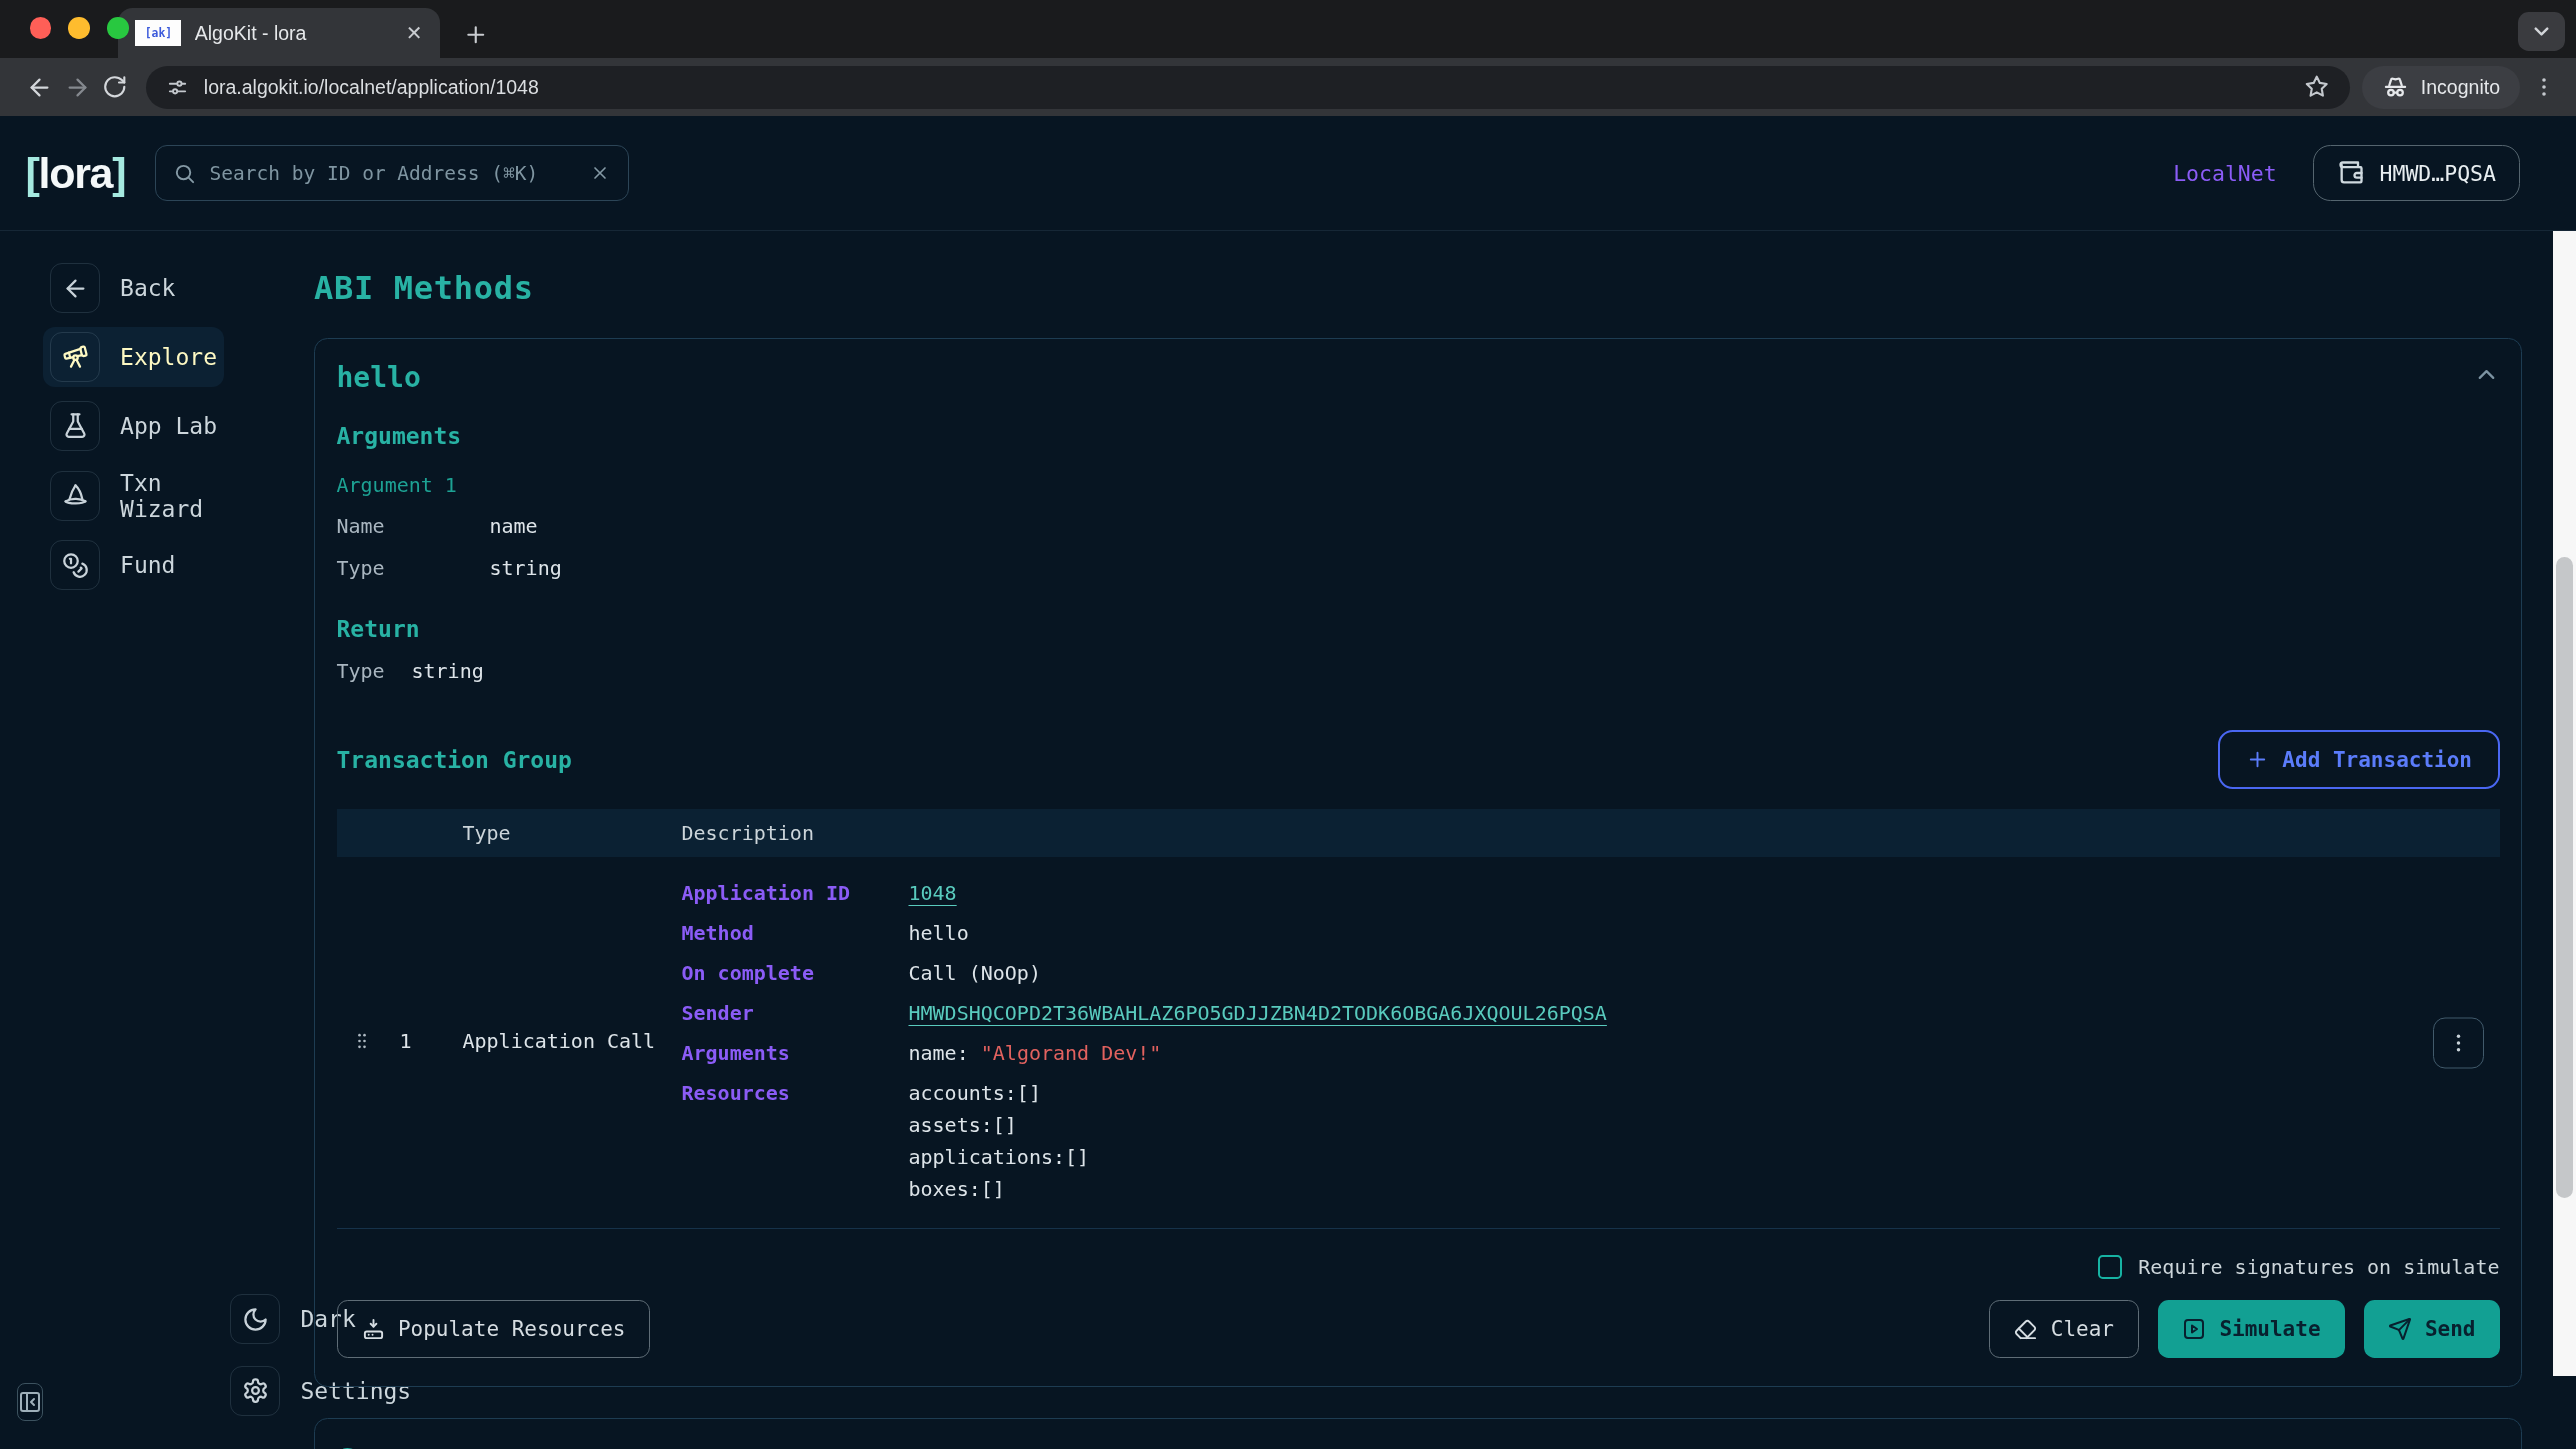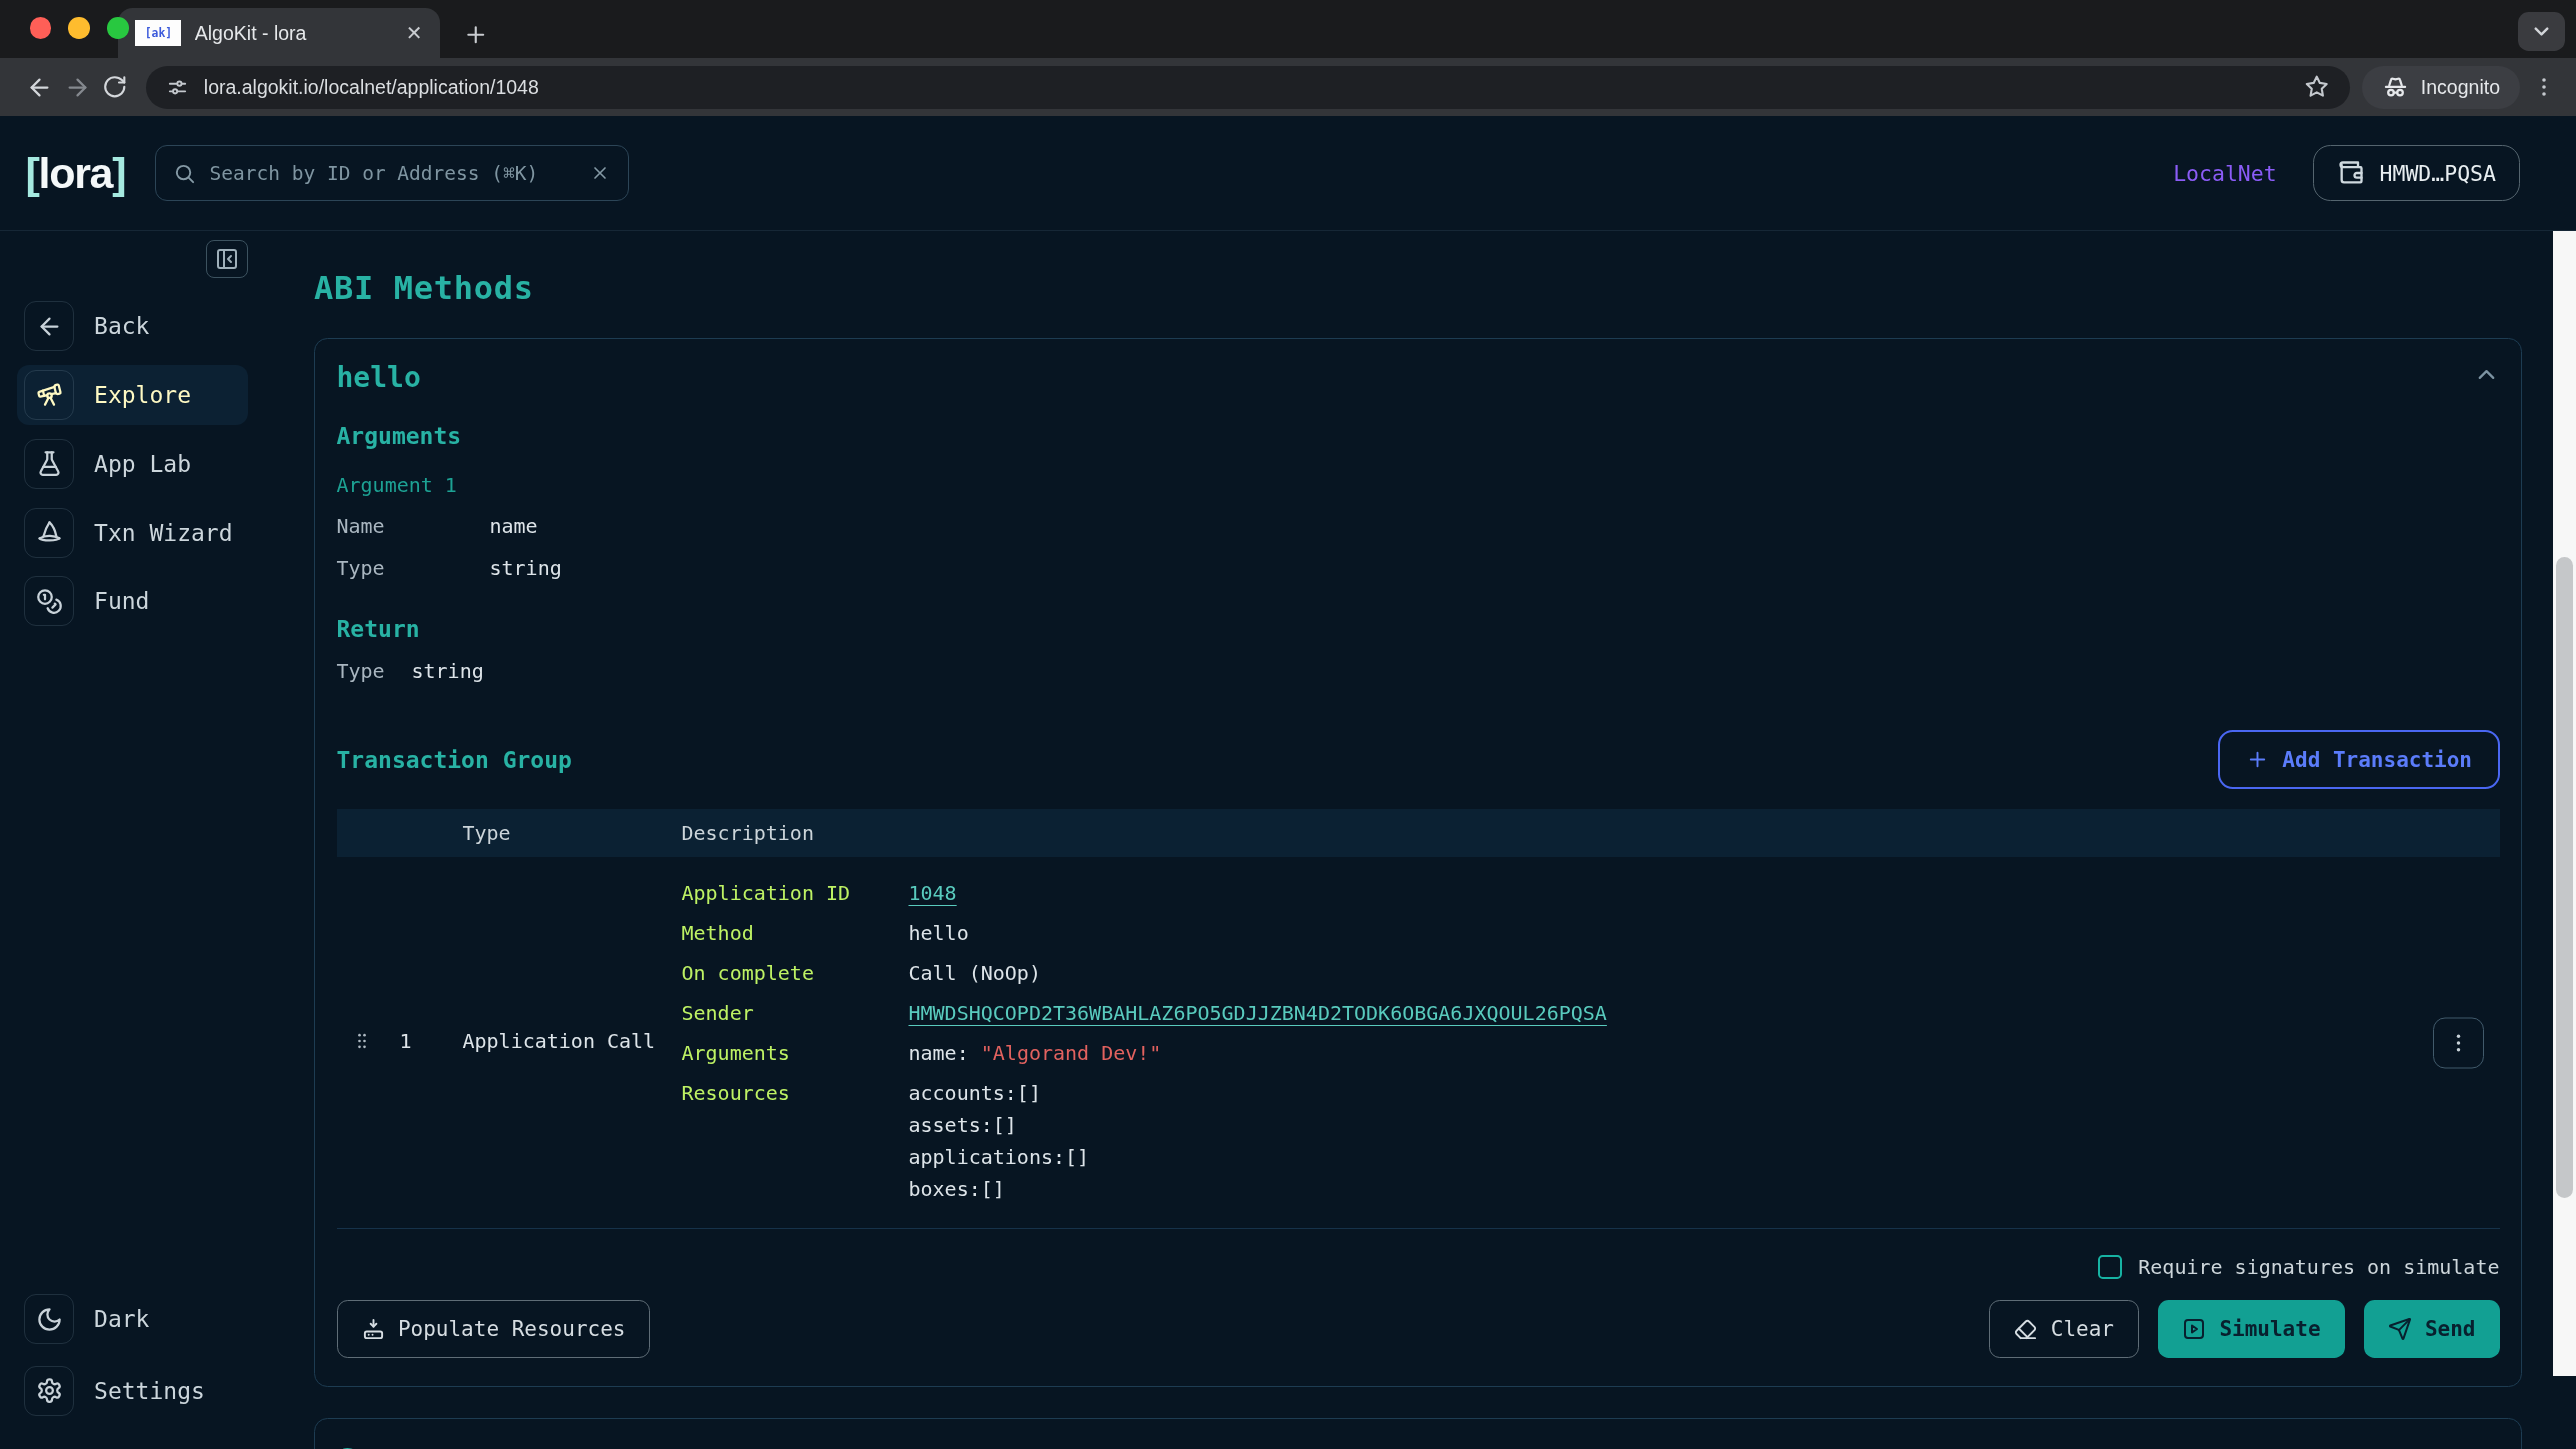--- a/index.html
+++ b/index.html
@@ -49,21 +49,21 @@
   .spacer { flex:1; }
   .network-label { font-size:21.5px; color:#8b5cf6; }
   .wallet-btn { margin-left:36px; height:56px; border:1.3px solid #55656f; border-radius:17.4px; background:transparent;
                 display:flex; align-items:center; padding:16px 23px; gap:14.8px; color:#e8eef1; font-size:21.5px;
                 font-family:inherit; }
   .wallet-btn svg { color:#cfd9df; }
 
   .app-body { display:flex; height:1217px; }
 
   
-  .sidebar { width:263px; padding:9.4px 14.8px 27px 17.4px; display:flex; flex-direction:column; }
+  .sidebar { width:263px; padding:9.4px 14.8px 27px 17.4px; display:flex; }
   .collapse-btn { align-self:flex-end; width:42px; height:38px; border:1.3px solid #3c525f; border-radius:8px;
                   background:transparent; color:#9fb0ba; display:grid; place-items:center; }
   .nav { margin-top:17.4px; display:flex; flex-direction:column; gap:8px; }
   .nav-item { display:flex; align-items:center; gap:20px; padding:5.4px 6.7px; border-radius:12px; }
   .nav-icon { flex:none; width:50px; height:50px; border:1.3px solid rgba(160,190,210,0.16); border-radius:12px;
               display:grid; place-items:center; color:#c8d2d9; }
   .nav-label { font-size:23px; color:#ccd6dc; }
   .nav-item.active { background:#0c2133; }
   .nav-item.active .nav-label, .nav-item.active .nav-icon { color:#fef9c3; }
   .sidebar-footer { margin-top:auto; display:flex; flex-direction:column; gap:10.7px; }
@@ -94,21 +94,21 @@
   .thead { display:grid; grid-template-columns:51px 51px 243px 1fr; background:#0b2133; height:48px;
            align-items:center; font-size:20px; color:#ccd5da; }
   .thead .h-type { padding-left:24px; }
   .trow { position:relative; display:grid; grid-template-columns:51px 51px 243px 1fr; padding:24px 0 27px;
           border-bottom:1.3px solid #16324a; align-items:center; font-size:20px; color:#dde4e9; }
   .grip { justify-self:center; color:#aeb9c2; }
   .row-index { justify-self:start; padding-left:12px; }
   .row-type { padding-left:24px; }
   .desc { display:flex; flex-direction:column; gap:16px; }
   .desc-row { display:grid; grid-template-columns:227px 1fr; }
-  .desc-row .k { color:#bef264; }
+  .desc-row .k { color:#8b5cf6;font-weight:bold; }
   a.tlink { color:#59cbbe; text-decoration:underline; text-underline-offset:4.7px; text-decoration-thickness:1.3px; }
   .red { color:#e2625f; }
   .res-list { display:flex; flex-direction:column; gap:8px; }
   .kebab-btn { position:absolute; right:16px; top:50%; transform:translateY(-50%); width:51px; height:51px;
                border:1.3px solid #415a6b; border-radius:12px; background:transparent; color:#c8d2d9;
                display:grid; place-items:center; }
 
   .sig-row { margin-top:25.5px; display:flex; justify-content:flex-end; align-items:center; gap:16px;
              font-size:20px; color:#cdd6db; }
   .checkbox { width:24px; height:24px; border:2px solid #17b3a3; border-radius:4.7px; background:transparent; }

